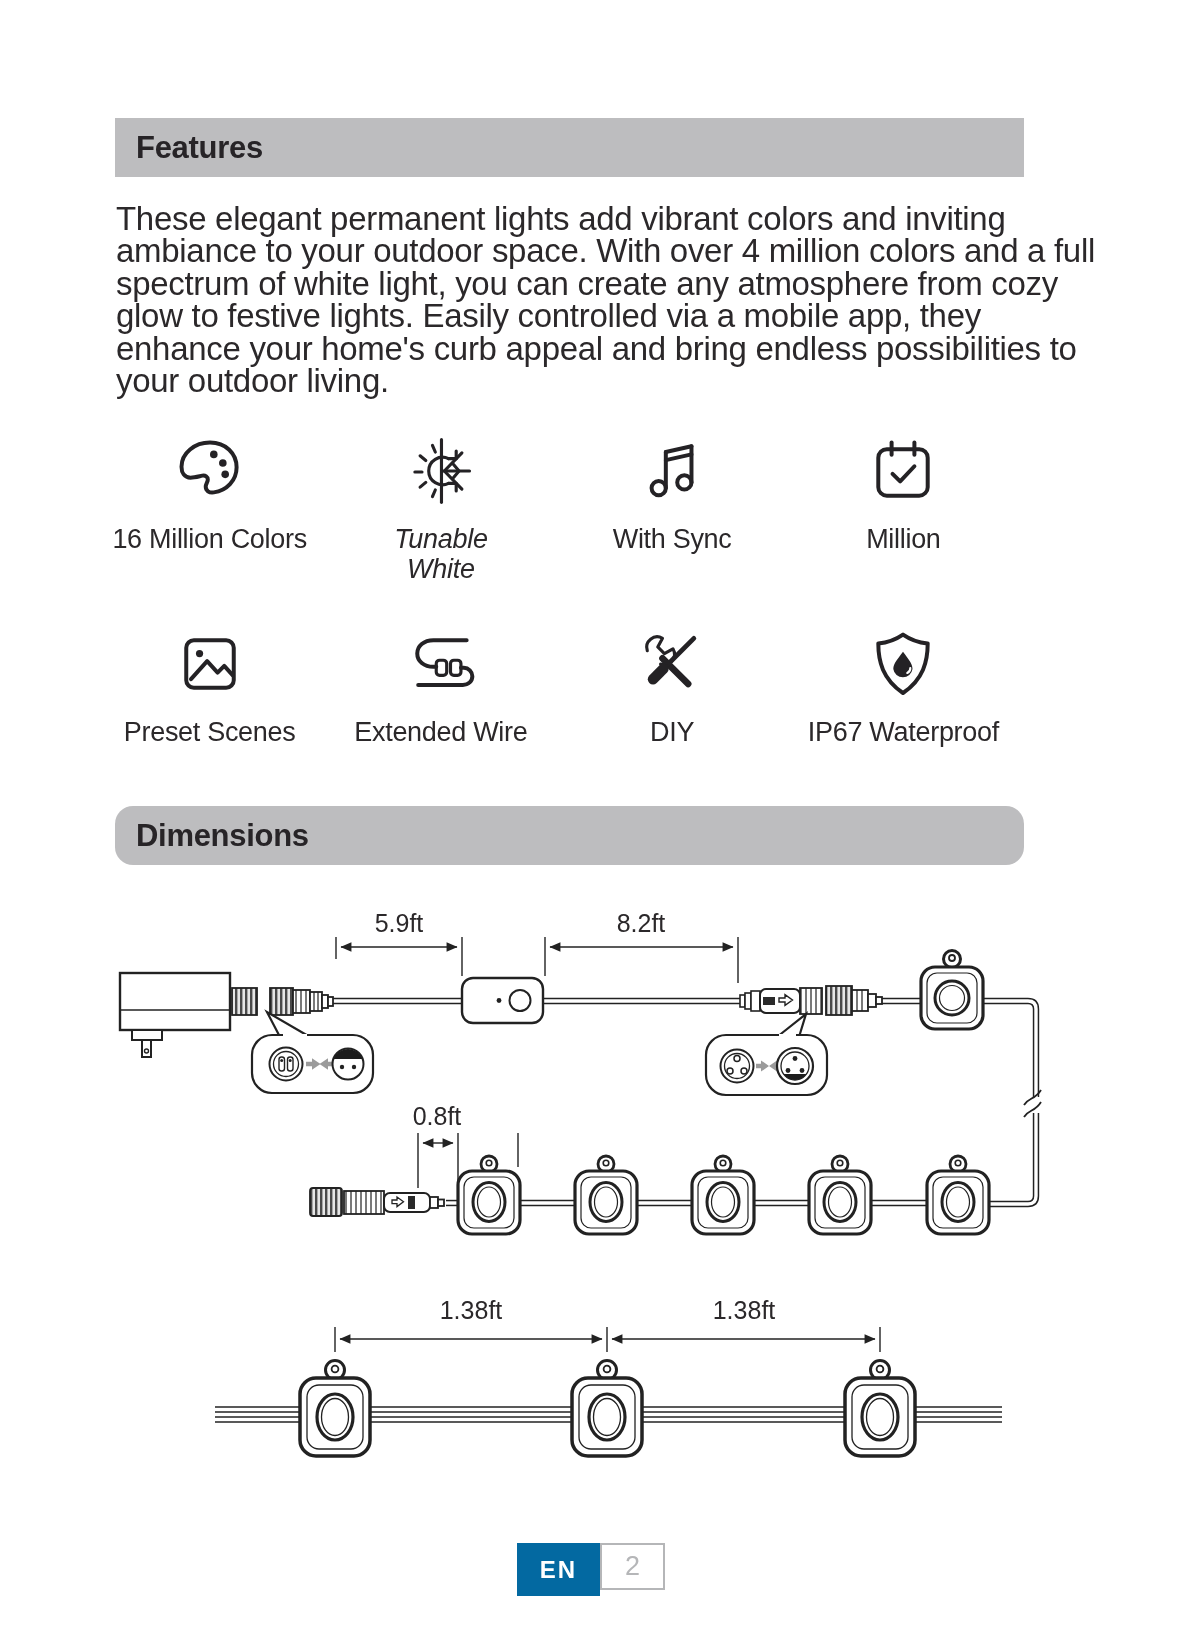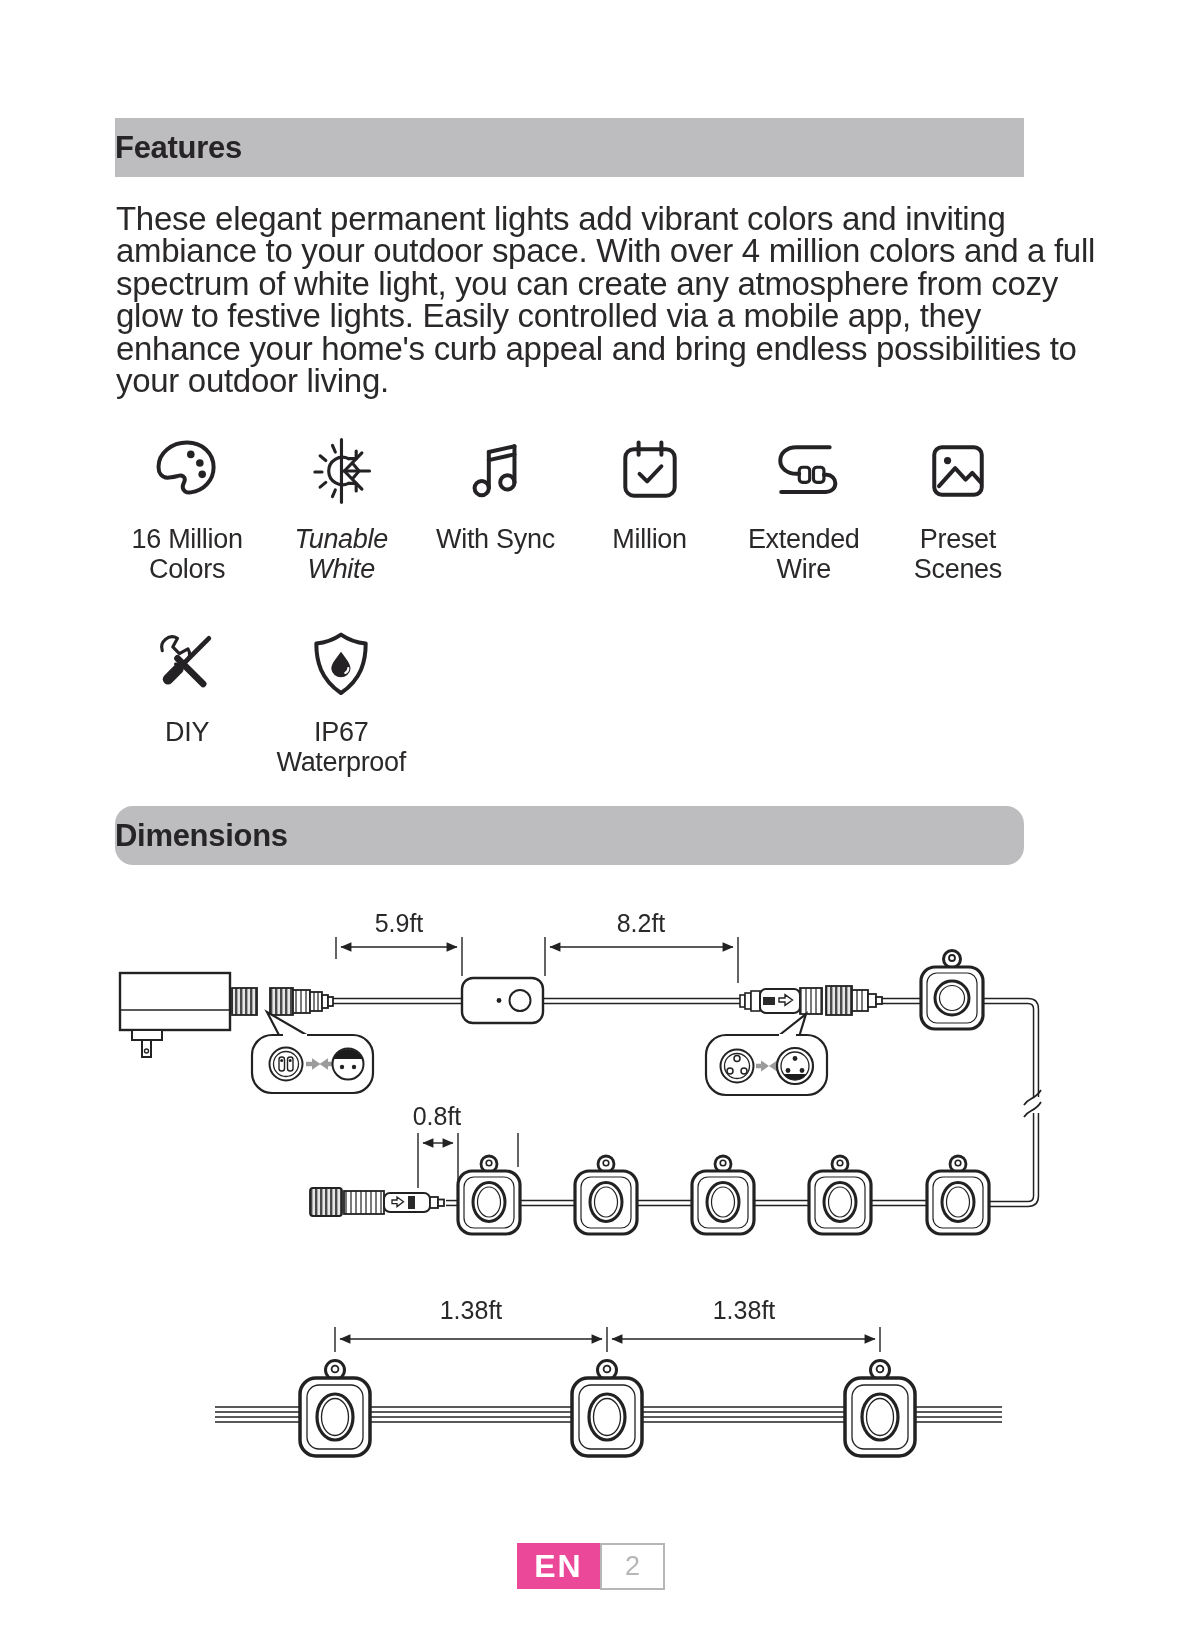--- a/index.html
+++ b/index.html
@@ -1,41 +1,41 @@
 <!DOCTYPE html>
 <html><head>
 <meta charset="utf-8">
 <style>
   html,body{margin:0;padding:0;background:#fff;}
   .page{position:relative;width:1181px;height:1630px;background:#fff;overflow:hidden;
         font-family:"Liberation Sans",sans-serif;color:#2b282a;}
   .section-bar{position:absolute;left:115px;width:909px;height:59px;background:#bdbdbf;
-        display:flex;align-items:center;box-sizing:border-box;}
+        display:flex;align-items:center;padding-left:21px;box-sizing:border-box;}
   .section-bar .bar-title{font-size:31px;font-weight:bold;color:#272427;letter-spacing:-0.3px;}
   .bar-features{top:118px;}
   .bar-dimensions{top:806px;border-radius:18px;}
   .para{position:absolute;left:116px;top:203px;width:940px;}
   .para div{font-size:33px;line-height:32.4px;letter-spacing:-0.3px;color:#2b282a;white-space:nowrap;}
-  .fgrid{position:absolute;left:110px;top:433px;width:925px;display:grid;
-        grid-template-columns:repeat(6,1fr);row-gap:42px;}
+  .fgrid{position:absolute;left:94px;top:433px;width:925px;display:grid;
+        grid-template-columns:repeat(4,1fr);row-gap:42px;}
   .fcell{display:flex;flex-direction:column;align-items:center;}
   .ficon{width:76px;height:76px;flex:0 0 auto;}
   .ficon *{stroke:#242225;stroke-width:4.2;fill:none;stroke-linecap:round;stroke-linejoin:round;}
   .ficon .fill{fill:#242225;stroke:none;}
   .ficon .thin{stroke-width:3.3;}
   .flabel{margin-top:15px;font-size:27px;line-height:30px;text-align:center;color:#2b282a;letter-spacing:-0.3px;}
   .flabel.narrow{max-width:120px;font-style:italic;}
   .diagram{position:absolute;left:0;top:855px;}
   .diagram text{font-family:"Liberation Sans",sans-serif;font-size:25px;fill:#2b282a;}
   .dim,.ext{stroke:#222;stroke-width:1.4;fill:none;}
   .ln{stroke:#222;fill:#fff;}
   .wo{stroke:#222;stroke-width:6.4;fill:none;}
   .wi{stroke:#fff;stroke-width:3.4;fill:none;}
   .footer{position:absolute;left:517px;top:1543px;display:flex;}
-  .footer-lang{width:83px;height:46px;background:#ec4899;color:#fff;font-size:32px;font-weight:bold;
+  .footer-lang{width:83px;height:53px;background:#0369a1;color:#fff;font-size:24px;font-weight:bold;
         letter-spacing:2px;display:flex;align-items:center;justify-content:center;}
   .footer-page{width:61px;height:43px;background:#fff;border:2px solid #b5b6b8;color:#b5b6b8;
         font-size:27px;display:flex;align-items:center;justify-content:center;}
 </style>
 </head>
 <body>
 
 <div class="page">
 
   <div class="section-bar bar-features">
@@ -99,35 +99,35 @@
         <rect x="14" y="17" width="52" height="49" rx="9"></rect>
         <line x1="28" y1="10" x2="28" y2="23"></line>
         <line x1="52" y1="10" x2="52" y2="23"></line>
         <path d="M29 43l8 8 15-16"></path>
       </svg>
       <div class="flabel">Million</div>
     </div>
 
     <div class="fcell">
       <svg class="ficon" viewBox="0 0 80 80">
+        <rect x="15" y="15" width="50" height="50" rx="8"></rect>
+        <circle class="fill" cx="29" cy="29" r="3.8"></circle>
+        <path d="M20 56 37 37 48 49 55 42 64 52"></path>
+      </svg>
+      <div class="flabel">Preset Scenes</div>
+    </div>
+
+    <div class="fcell">
+      <svg class="ficon" viewBox="0 0 80 80">
         <path d="M67 15H32c-10 0-17 6-17 14s7 14 17 14h3"></path>
         <rect class="thin" x="35" y="36" width="11" height="16" rx="3.5"></rect>
         <rect class="thin" x="50" y="36" width="11" height="16" rx="3.5"></rect>
         <path d="M61 44h3c5 0 9 4 9 9s-4 9-10 9H16"></path>
       </svg>
       <div class="flabel">Extended Wire</div>
-    </div>
-
-    <div class="fcell">
-      <svg class="ficon" viewBox="0 0 80 80">
-        <rect x="15" y="15" width="50" height="50" rx="8"></rect>
-        <circle class="fill" cx="29" cy="29" r="3.8"></circle>
-        <path d="M20 56 37 37 48 49 55 42 64 52"></path>
-      </svg>
-      <div class="flabel">Preset Scenes</div>
     </div>
 
     <div class="fcell">
       <svg class="ficon" viewBox="0 0 80 80">
         <path class="thin" d="M14 26a11 11 0 0 1 16-13l-5 9 7 7 9-5a11 11 0 0 1-13 16"></path>
         <line x1="30" y1="34" x2="57" y2="61" style="stroke-width:7"></line>
         <line x1="63" y1="13" x2="36" y2="40" style="stroke-width:5"></line>
         <line x1="31" y1="45" x2="20" y2="56" style="stroke-width:11"></line>
       </svg>
       <div class="flabel">DIY</div>

